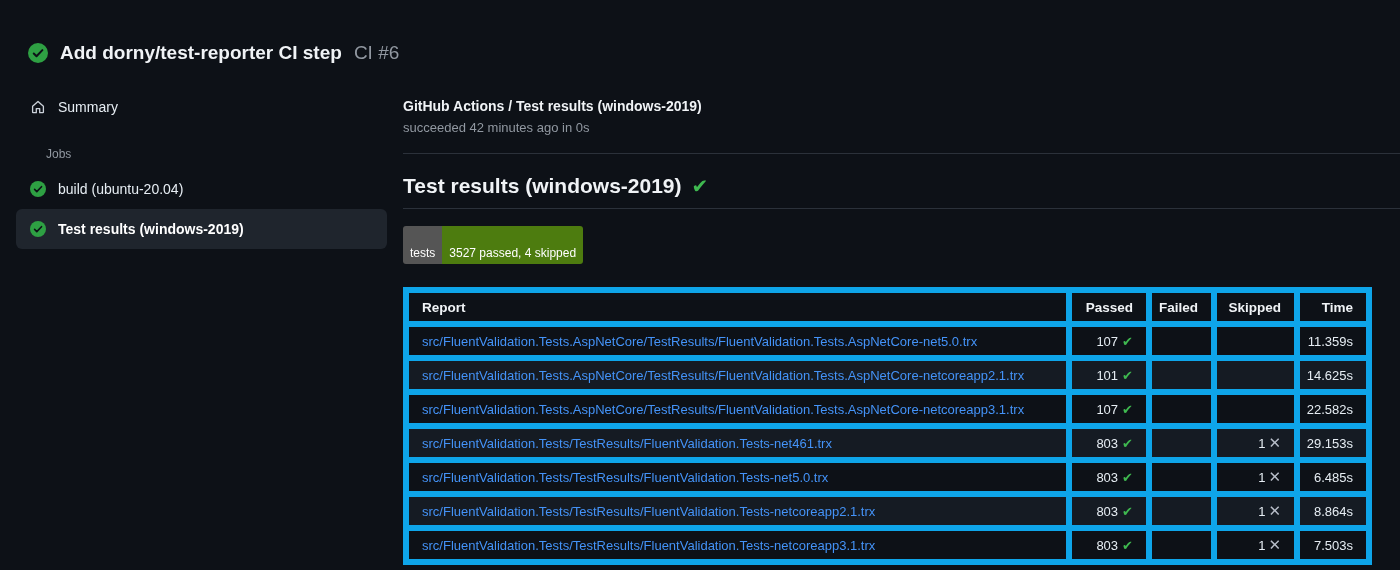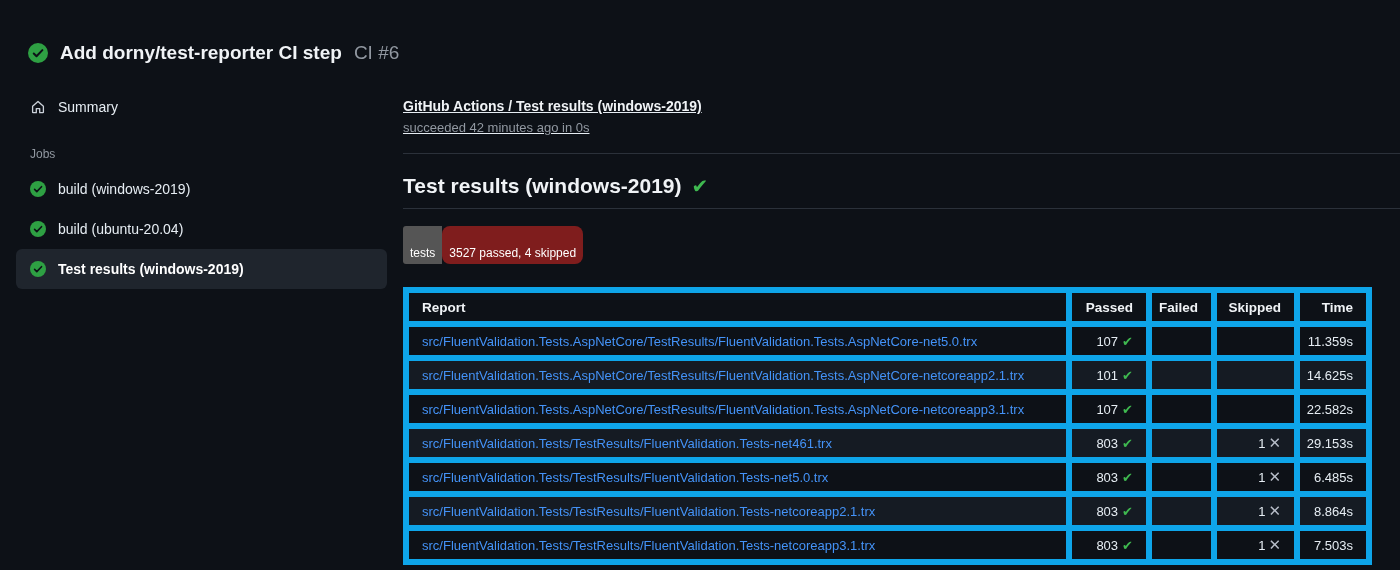--- a/index.html
+++ b/index.html
@@ -45,33 +45,33 @@
     padding: 0 14px;
     border-radius: 6px;
     font-size: 14px;
     color: #e6edf3;
     cursor: pointer;
   }
   .side-item.summary { margin-bottom: 14px; }
   .jobs-label {
     color: #9198a1;
     font-size: 12px;
-    padding: 8px 0 8px 30px;
+    padding: 8px 0 8px 46px;
   }
   .side-item.job { height: 40px; }
   .side-item.selected {
     background: #1f252d;
     font-weight: 700;
     color: #ffffff;
   }
   .icon16 { width: 16px; height: 16px; flex: 0 0 16px; }
   .icon20 { width: 20px; height: 20px; flex: 0 0 20px; }
 
   
-  .job-summary { padding: 23px 45px 0 0; text-decoration: underline; }
+  .job-summary { padding: 23px 45px 0 0; }
   .job-title { font-size: 14px; font-weight: 700; color: #f0f3f6; }
   .job-status { font-size: 13px; color: #9198a1; margin-top: 6px; }
   .divider { border: 0; border-top: 1px solid #2b313a; margin-top: 18px; }
 
   .report-heading {
     display: flex;
     align-items: center;
     gap: 10px;
     margin-top: 20px;
     padding-bottom: 10px;
@@ -142,27 +142,20 @@
   <div class="sidebar">
     <div class="side-item summary">
       <svg class="icon16" viewBox="0 0 16 16">
         <path d="M2.6 7.3L8 2.4l5.4 4.9v5.9a.5.5 0 0 1-.5.5H9.7V9.6H6.3v4.1H3.1a.5.5 0 0 1-.5-.5z" fill="none" stroke="#ccd2da" stroke-width="1.3" stroke-linejoin="round"></path>
       </svg>
       <span>Summary</span>
     </div>
 
     <div class="jobs-label">Jobs</div>
 
-    <div class="side-item job">
-      <svg class="icon16" viewBox="0 0 16 16">
-        <circle cx="8" cy="8" r="8" fill="#2ea043"></circle>
-        <path d="M4.6 8.4l2.2 2.2 4.7-4.9" stroke="#0d1117" stroke-width="1.6" fill="none" stroke-linecap="round" stroke-linejoin="round"></path>
-      </svg>
-      <span>build (windows-2019)</span>
-    </div>
 
     <div class="side-item job">
       <svg class="icon16" viewBox="0 0 16 16">
         <circle cx="8" cy="8" r="8" fill="#2ea043"></circle>
         <path d="M4.6 8.4l2.2 2.2 4.7-4.9" stroke="#0d1117" stroke-width="1.6" fill="none" stroke-linecap="round" stroke-linejoin="round"></path>
       </svg>
       <span>build (ubuntu-20.04)</span>
     </div>
 
 
@@ -182,21 +175,21 @@
     </div>
     <hr class="divider">
 
     <div class="report-heading">
       <span class="h-text">Test results (windows-2019)</span>
       <span class="h-check">✔</span>
     </div>
 
     <div class="badge">
       <span class="seg" id="badge-label" style="background: rgb(85, 85, 85);">tests</span>
-      <span class="seg" id="badge-value" style="background: #7f1d1d; border-radius: 8px;">3527 passed, 4 skipped</span>
+      <span class="seg" id="badge-value" style="background: #4d7c0f;">3527 passed, 4 skipped</span>
     </div>
 
     <table class="results">
       <thead>
         <tr>
           <th class="col-report">Report</th>
           <th class="col-num w-passed">Passed</th>
           <th class="col-num w-failed">Failed</th>
           <th class="col-num w-skipped">Skipped</th>
           <th class="col-num w-time">Time</th>

